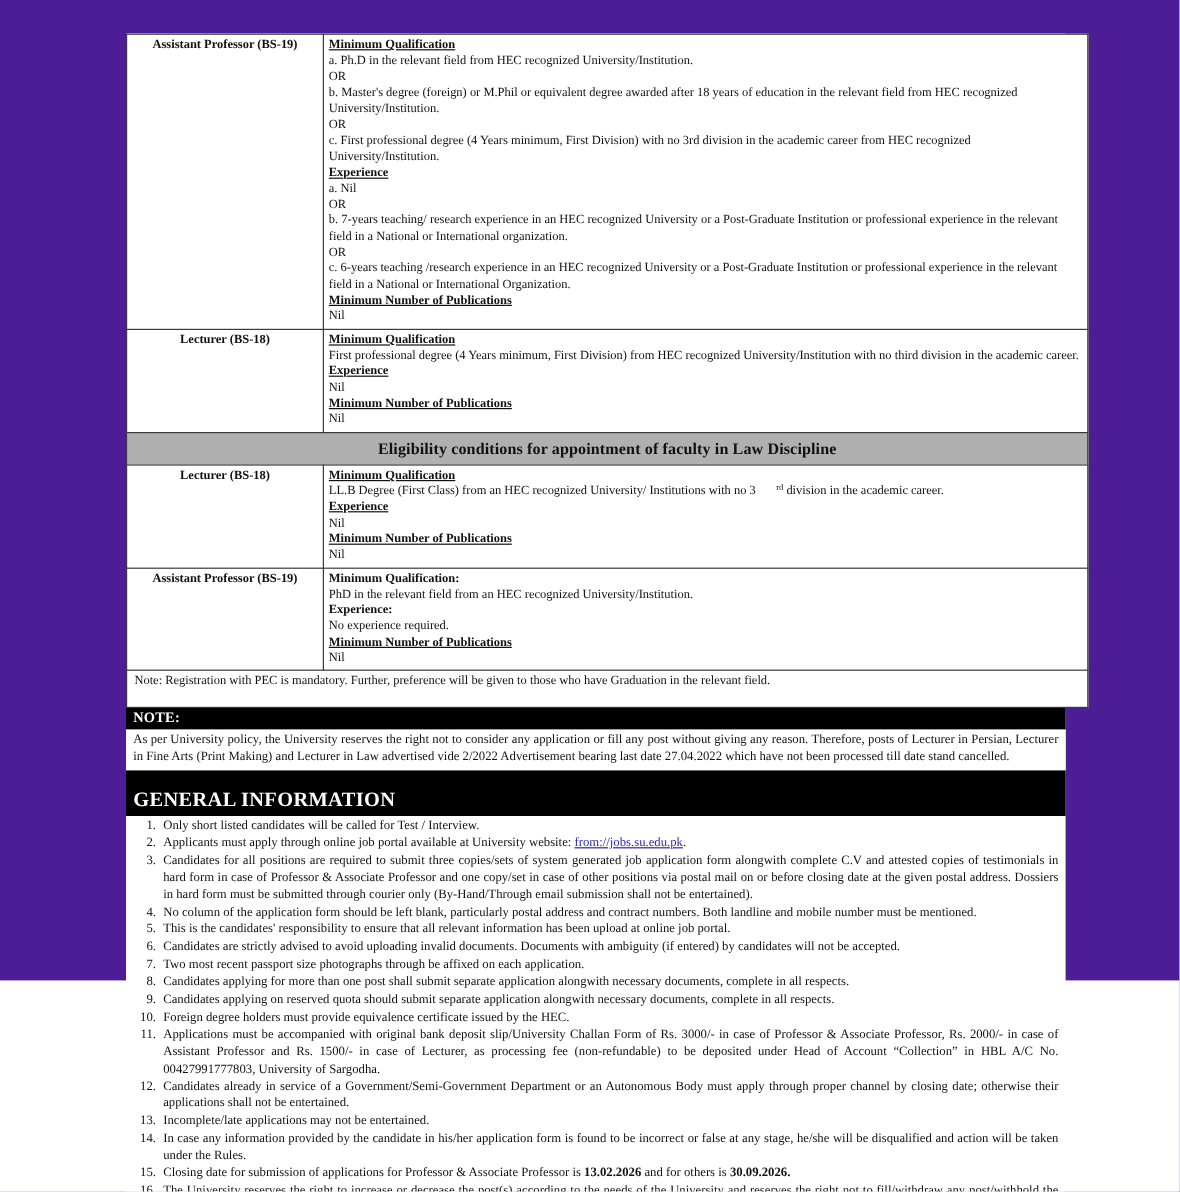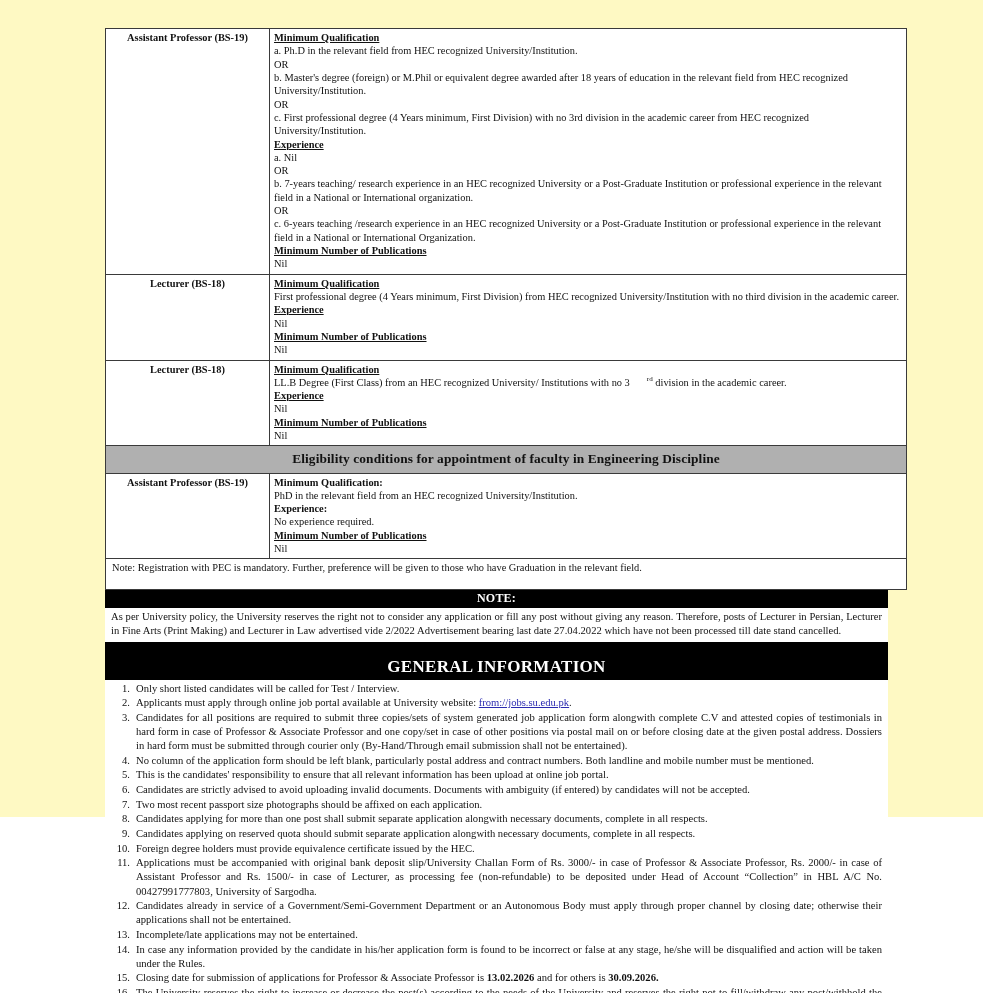--- a/index.html
+++ b/index.html
@@ -13,21 +13,21 @@
     font-family: "Liberation Serif", "DejaVu Serif", serif;
     color: #111111;
     overflow: hidden;
     position: relative;
   }
   .page {
     position: absolute;
     left: 0; top: 0;
     width: 983px;
     height: 817px;
-    background: #fef9c3;
+    background: #4c1d95;
   }
   .sheet {
     position: absolute;
     left: 105px;
     top: 28px;
     width: 783px;
     background: #ffffff;
   }
 
   
@@ -81,21 +81,20 @@
   }
 
   
   .blackbar {
     background: #000000;
     color: #ffffff;
     font-weight: bold;
     padding: 1px 6px 2px 6px;
     box-sizing: border-box;
     width: 783px;
-    text-align: center;
   }
   .blackbar.small { font-size: 12px; letter-spacing: .2px; }
   .blackbar.big { font-size: 17px; letter-spacing: .3px; padding: 15px 6px 3px 6px; }
 
   .notebody {
     width: 783px;
     box-sizing: border-box;
     font-size: 10.6px;
     line-height: 1.33;
     text-align: justify;
@@ -172,36 +171,36 @@
           <td class="detailcol">
             <span class="hdg">Minimum Qualification</span>
             <span class="ln">First professional degree (4 Years minimum, First Division) from HEC recognized University/Institution with no third division in the academic career.</span>
             <span class="hdg">Experience</span>
             <span class="ln">Nil</span>
             <span class="hdg">Minimum Number of Publications</span>
             <span class="ln">Nil</span>
           </td>
         </tr>
 
+        <tr class="banner">
+          <td colspan="2">Eligibility conditions for appointment of faculty in Law Discipline</td>
+        </tr>
 
         <tr>
           <td class="postcol">Lecturer (BS-18)</td>
           <td class="detailcol">
             <span class="hdg">Minimum Qualification</span>
             <span class="ln">LL.B Degree (First Class) from an HEC recognized University/ Institutions with no 3<sup>rd</sup> division in the academic career.</span>
             <span class="hdg">Experience</span>
             <span class="ln">Nil</span>
             <span class="hdg">Minimum Number of Publications</span>
             <span class="ln"> Nil</span>
           </td>
         </tr>
 
-        <tr class="banner">
-          <td colspan="2">Eligibility conditions for appointment of faculty in Engineering  Discipline</td>
-        </tr>
 
         <tr>
           <td class="postcol">Assistant Professor (BS-19)</td>
           <td class="detailcol">
             <span class="hdg-nound">Minimum Qualification:</span>
             <span class="ln">PhD in the relevant field from an HEC recognized University/Institution.</span>
             <span class="hdg-nound">Experience:</span>
             <span class="ln">No experience required.</span>
             <span class="hdg">Minimum Number of Publications</span>
             <span class="ln">Nil</span>
@@ -219,21 +218,21 @@
 
     <div class="blackbar big">GENERAL INFORMATION</div>
 
     <ol class="gi">
       <li>Only short listed candidates will be called for Test / Interview.</li>
       <li><span>Applicants must apply through online job portal available at University website: </span><a class="lnk" href="#">from://jobs.su.edu.pk</a><span>.</span></li>
       <li>Candidates for all positions are required to submit three copies/sets of system generated job application form alongwith complete C.V and attested copies of testimonials in hard form in case of Professor &amp; Associate Professor and one copy/set in case of other positions via postal mail on or before closing date at the given postal address. Dossiers in hard form must be submitted through courier only (By-Hand/Through email submission shall not be entertained).</li>
       <li>No column of the application form should be left blank, particularly postal address and contract numbers. Both landline and mobile number must be mentioned.</li>
       <li>This is the candidates' responsibility to ensure that all relevant information has been upload at online job portal.</li>
       <li>Candidates are strictly advised to avoid uploading invalid documents. Documents with ambiguity (if entered) by candidates will not be accepted.</li>
-      <li>Two most recent passport size photographs should be affixed on each application.</li>
+      <li>Two most recent passport size photographs through be affixed on each application.</li>
       <li>Candidates applying for more than one post shall submit separate application alongwith necessary documents, complete in all respects.</li>
       <li>Candidates applying on reserved quota should submit separate application alongwith necessary documents, complete in all respects.</li>
       <li>Foreign degree holders must provide equivalence certificate issued by the HEC.</li>
       <li>Applications must be accompanied with original bank deposit slip/University Challan Form of Rs. 3000/- in case of Professor &amp; Associate Professor, Rs. 2000/- in case of Assistant Professor and Rs. 1500/- in case of Lecturer, as processing fee (non-refundable) to be deposited under Head of Account “Collection” in HBL A/C No. 00427991777803, University of Sargodha.</li>
       <li>Candidates already in service of a Government/Semi-Government Department or an Autonomous Body must apply through proper channel by closing date; otherwise their applications shall not be entertained.</li>
       <li>Incomplete/late applications may not be entertained.</li>
       <li>In case any information provided by the candidate in his/her application form is found to be incorrect or false at any stage, he/she will be disqualified and action will be taken under the Rules.</li>
       <li><span>Closing date for submission of applications for Professor &amp; Associate Professor is </span><b class="em">13.02.2026</b><span> and for others is </span><b class="em">30.09.2026.</b></li>
       <li>The University reserves the right to increase or decrease the post(s) according to the needs of the University and reserves the right not to fill/withdraw any post/withhold the appointment against any advertised post without assigning any reason.</li>
     </ol>

